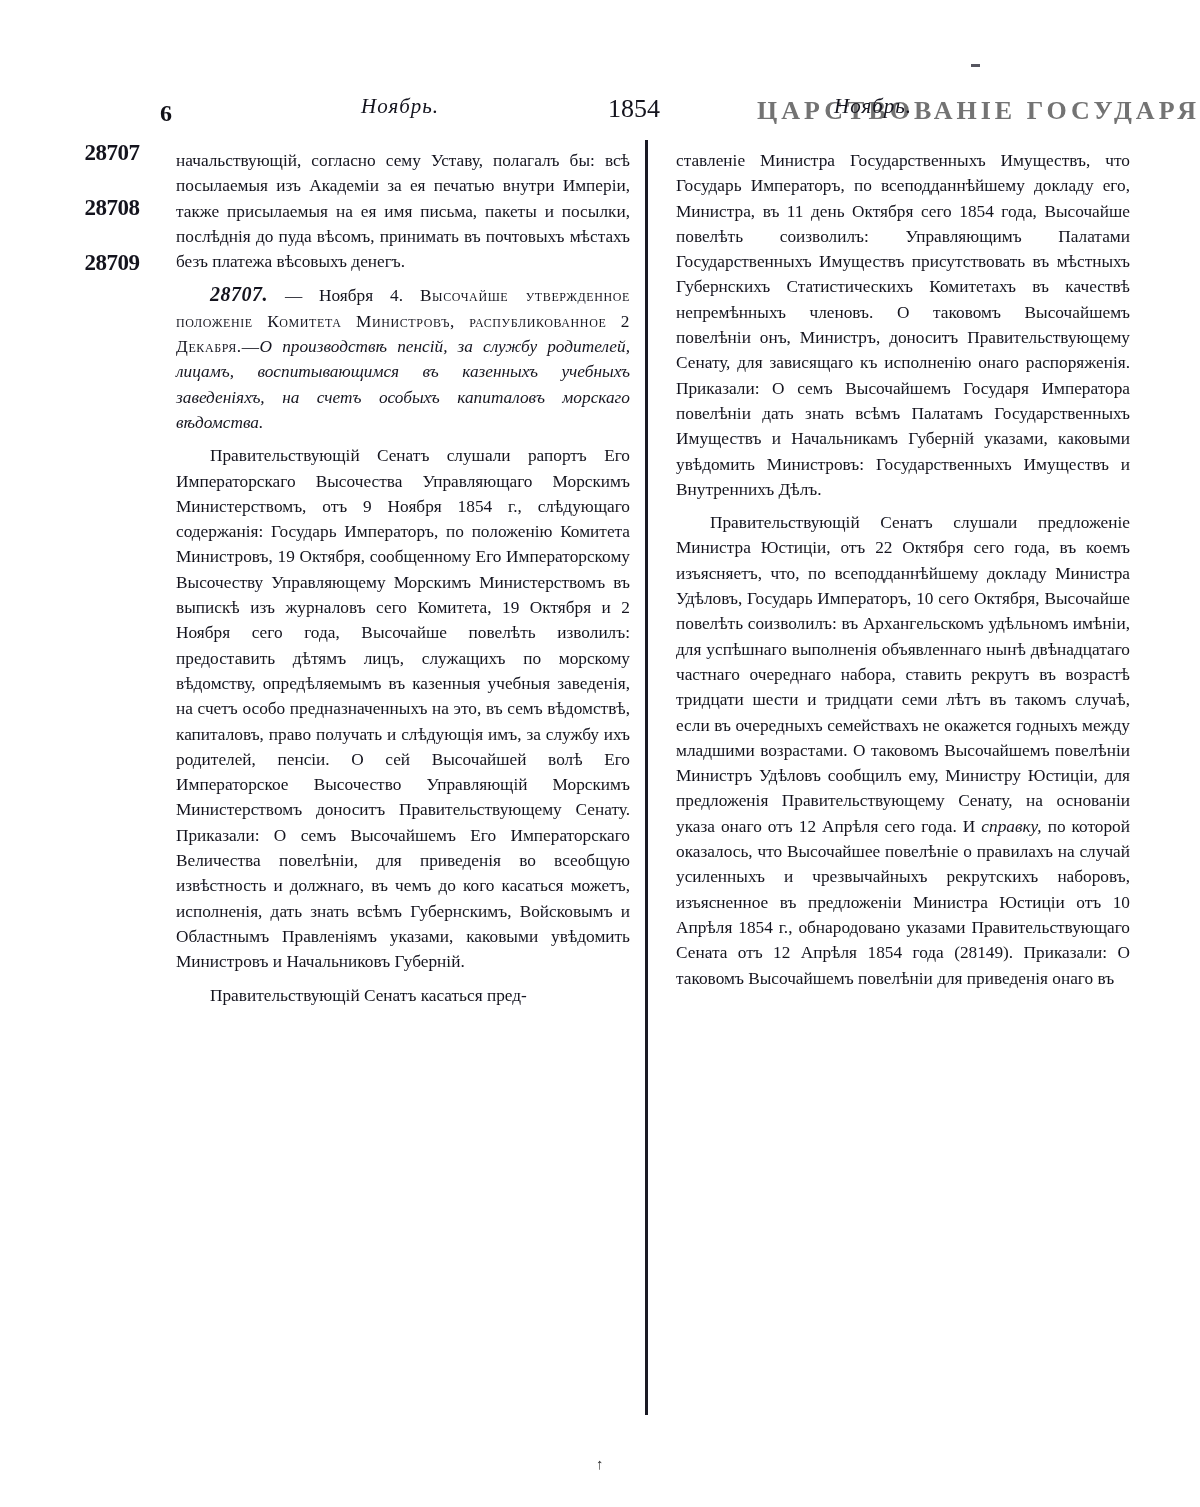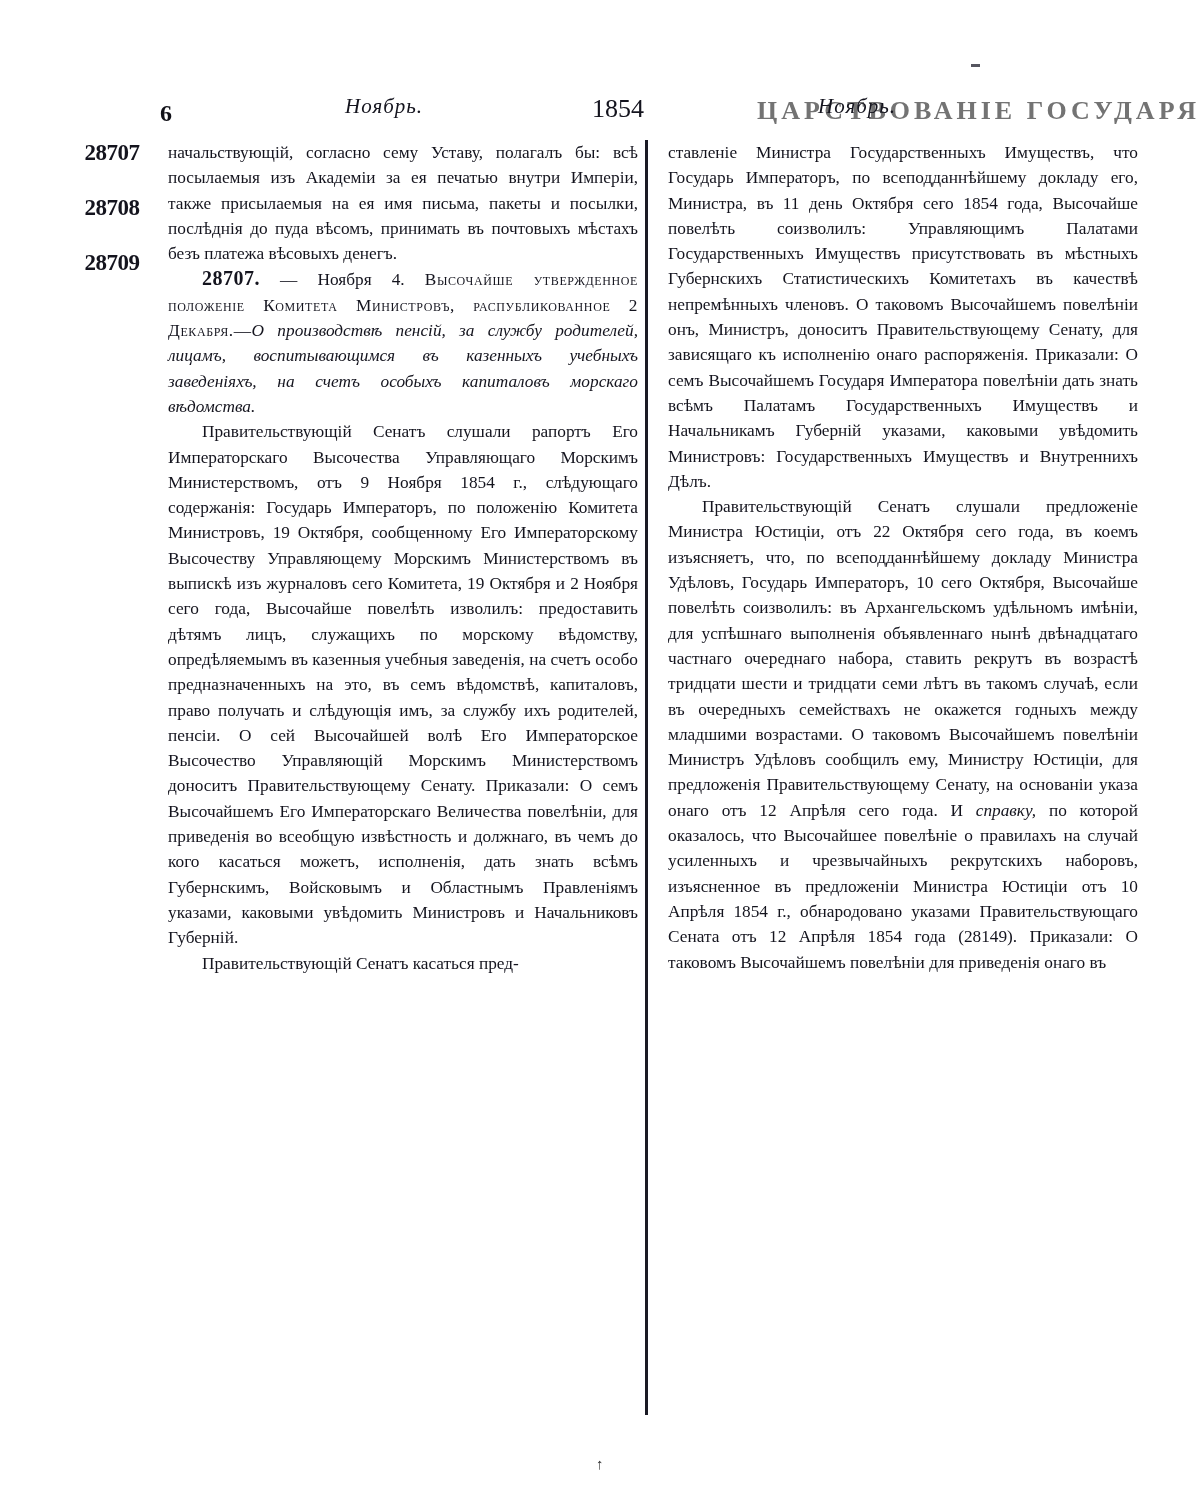--- a/index.html
+++ b/index.html
@@ -41,21 +41,21 @@
     left: 0; top: 48px;
     width: 1200px;
     text-align: right;
     font-size: 26px;
     font-weight: bold;
     letter-spacing: 4px;
     color: #737373;
   }
   .subhead {
     position: absolute;
-    left: 0; top: 94px;
+    left: 16px; top: 94px;
     width: 1024px;
     height: 30px;
   }
   .subhead .month-left {
     position: absolute;
     left: 345px; top: 0;
     font-style: italic;
     font-size: 21px;
     letter-spacing: 1px;
   }
@@ -98,28 +98,29 @@
   .col-right { left: 668px; }
   .divider {
     position: absolute;
     left: 645px;
     top: 140px;
     width: 3px;
     height: 1275px;
     background: #1a1a24;
   }
   p {
-    margin: 0;
+    margin: 8px;
     text-indent: 0;
   }
   p.ind { text-indent: 34px; }
   .art-no {
     font-weight: bold;
     font-size: 20px;
     letter-spacing: 0.5px;
+    font-style: italic;
   }
   .smallcaps {
     font-variant: small-caps;
     letter-spacing: 0.6px;
   }
   .ital {
     font-style: italic;
   }
   .footer-mark {
     position: absolute;

